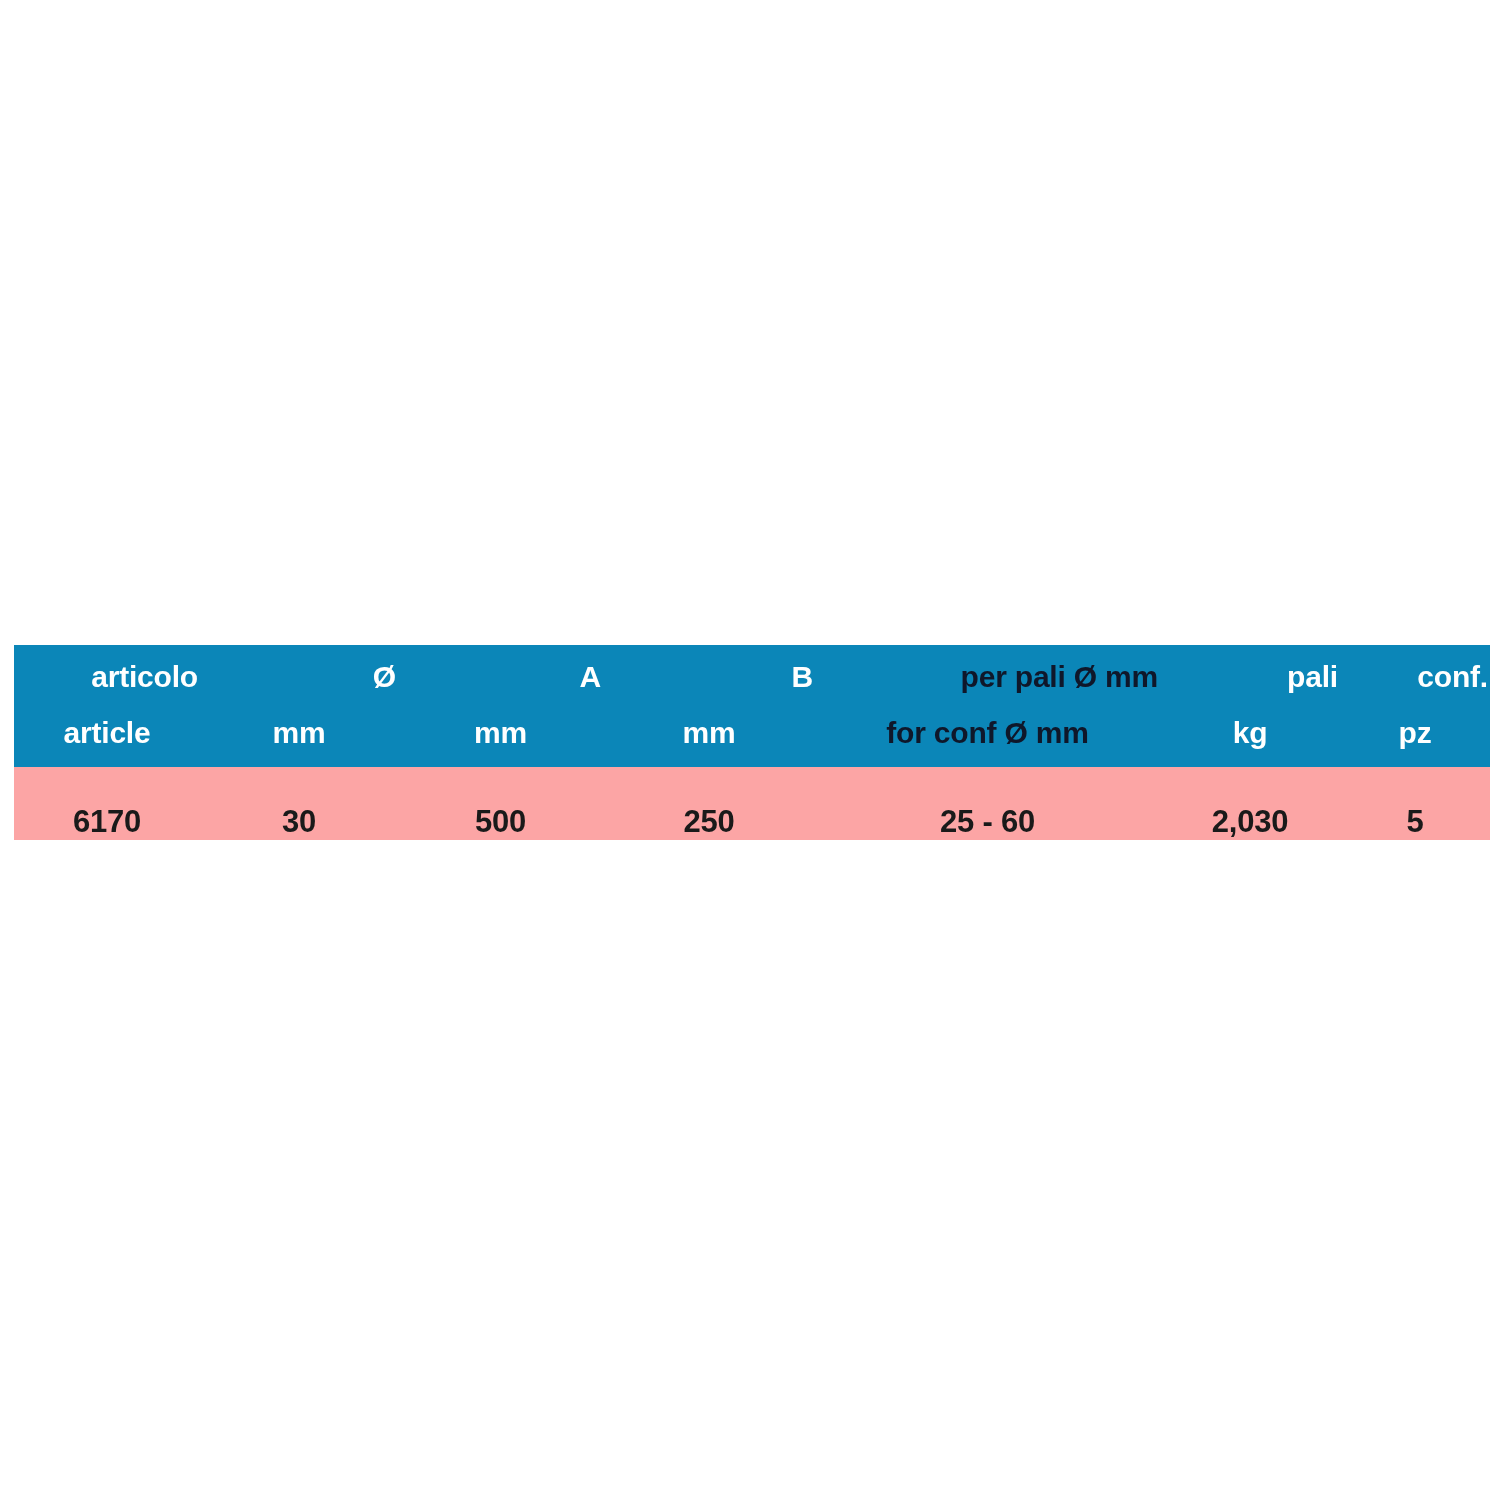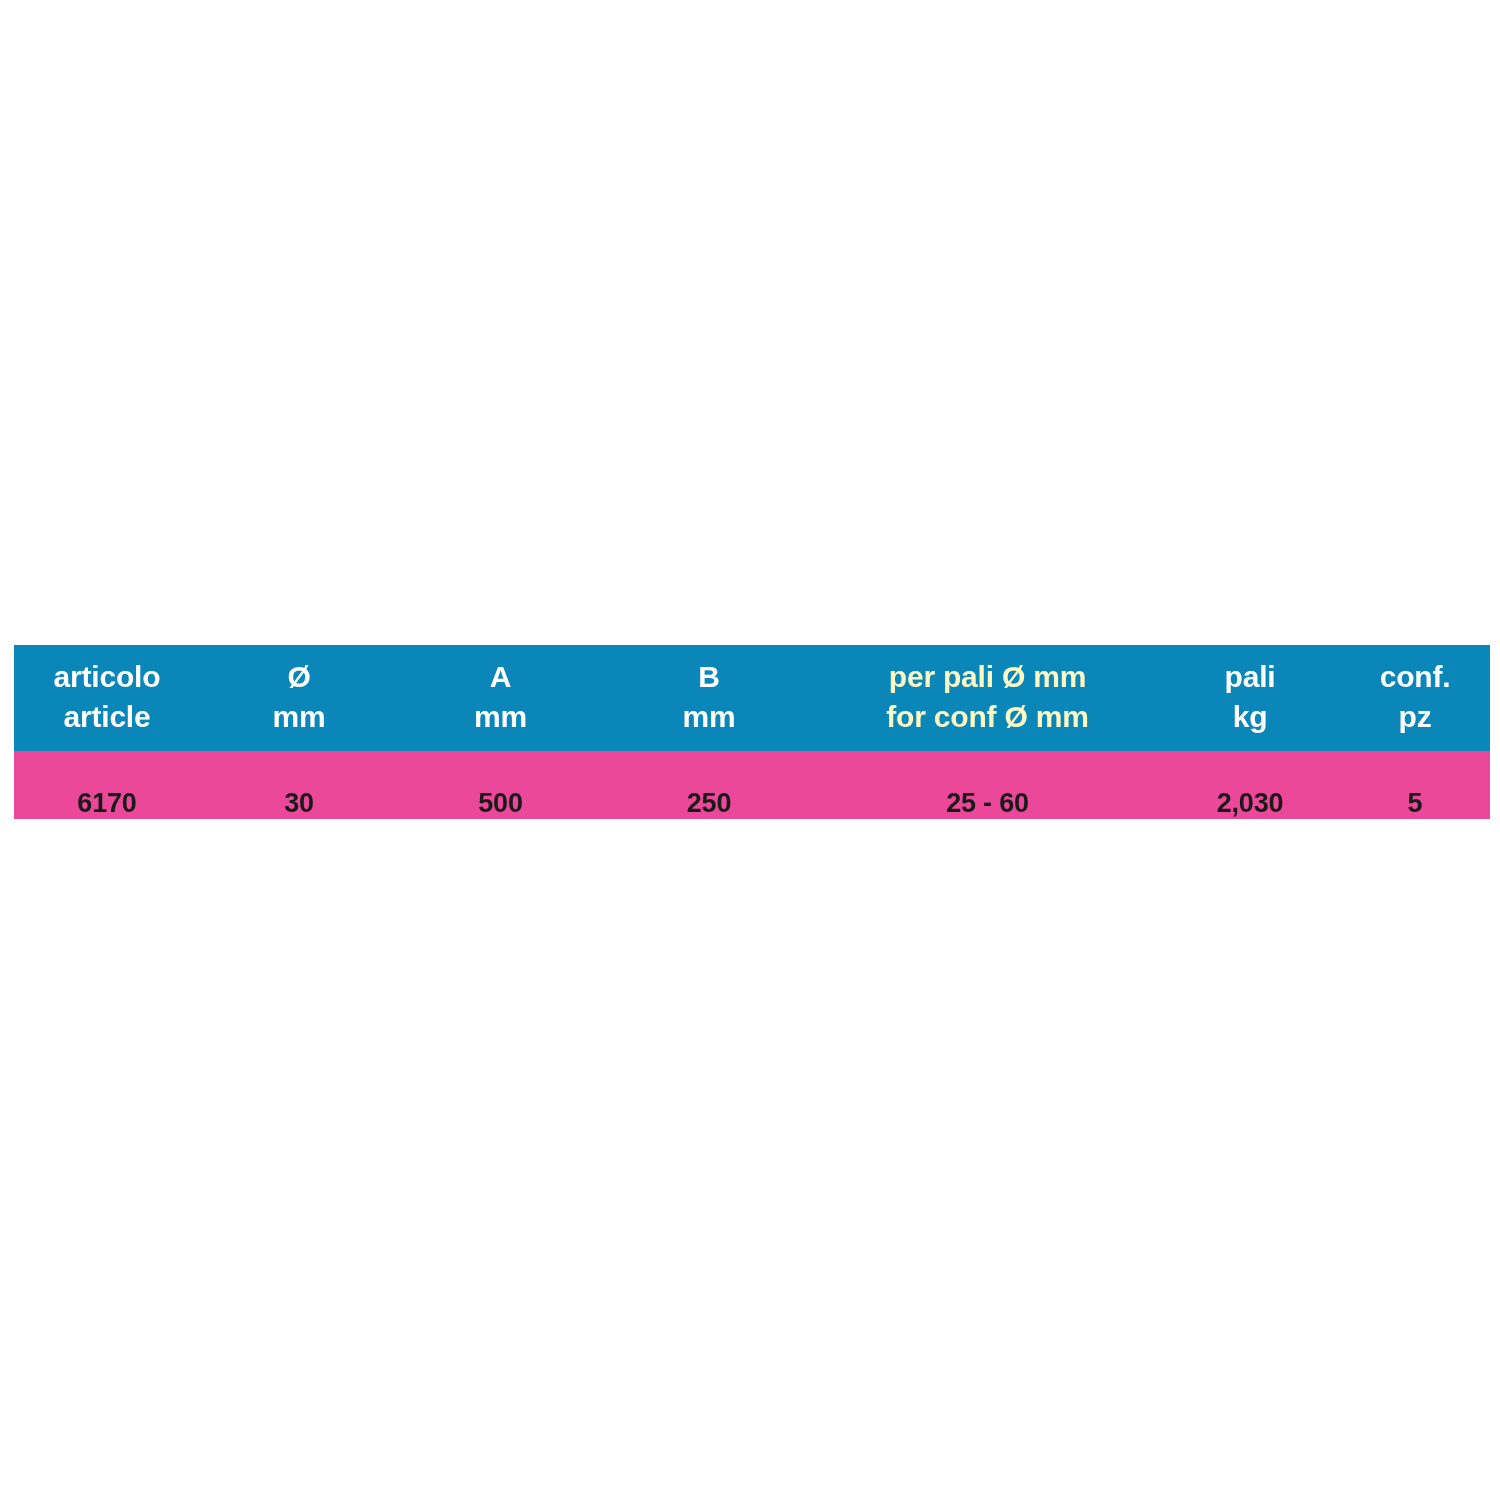--- a/index.html
+++ b/index.html
@@ -39,31 +39,31 @@
     line-height: 1.22;
     text-align: center;
     vertical-align: middle;
     padding: 14px 2px 16px 2px;
     letter-spacing: -0.2px;
     white-space: nowrap;
   }
   th .hdr-line {
     display: block;
   }
-  th .hdr-line.l1 { margin-bottom: 3px; }
+  th .hdr-line.l1 { margin-bottom: 19px; text-align: right; }
 
   
   tbody td {
     color: #1A1A1A;
     font-weight: bold;
-    font-size: 27px;
+    font-size: 31px;
     text-align: center;
     vertical-align: middle;
     padding: 37px 2px 0 2px;
-    background: #ec4899;
+    background: #fca5a5;
     letter-spacing: -0.2px;
     white-space: nowrap;
     margin-top: 12px;
   }
 
   
   col.c-article { width: 186px; }
   col.c-diam    { width: 198px; }
   col.c-a       { width: 205px; }
   col.c-b       { width: 212px; }
@@ -97,21 +97,21 @@
           <span class="hdr-line l2">mm</span>
         </th>
         <th style="color: rgb(255, 255, 255);">
           <span class="hdr-line l1">A</span>
           <span class="hdr-line l2">mm</span>
         </th>
         <th style="color: rgb(255, 255, 255);">
           <span class="hdr-line l1">B</span>
           <span class="hdr-line l2">mm</span>
         </th>
-        <th style="color: #fef9c3;">
+        <th style="color: #0f172a;">
           <span class="hdr-line l1">per pali Ø mm</span>
           <span class="hdr-line l2">for conf Ø mm</span>
         </th>
         <th style="color: rgb(255, 255, 255);">
           <span class="hdr-line l1">pali</span>
           <span class="hdr-line l2">kg</span>
         </th>
         <th style="color: #ffffff;">
           <span class="hdr-line l1">conf.</span>
           <span class="hdr-line l2">pz</span>

